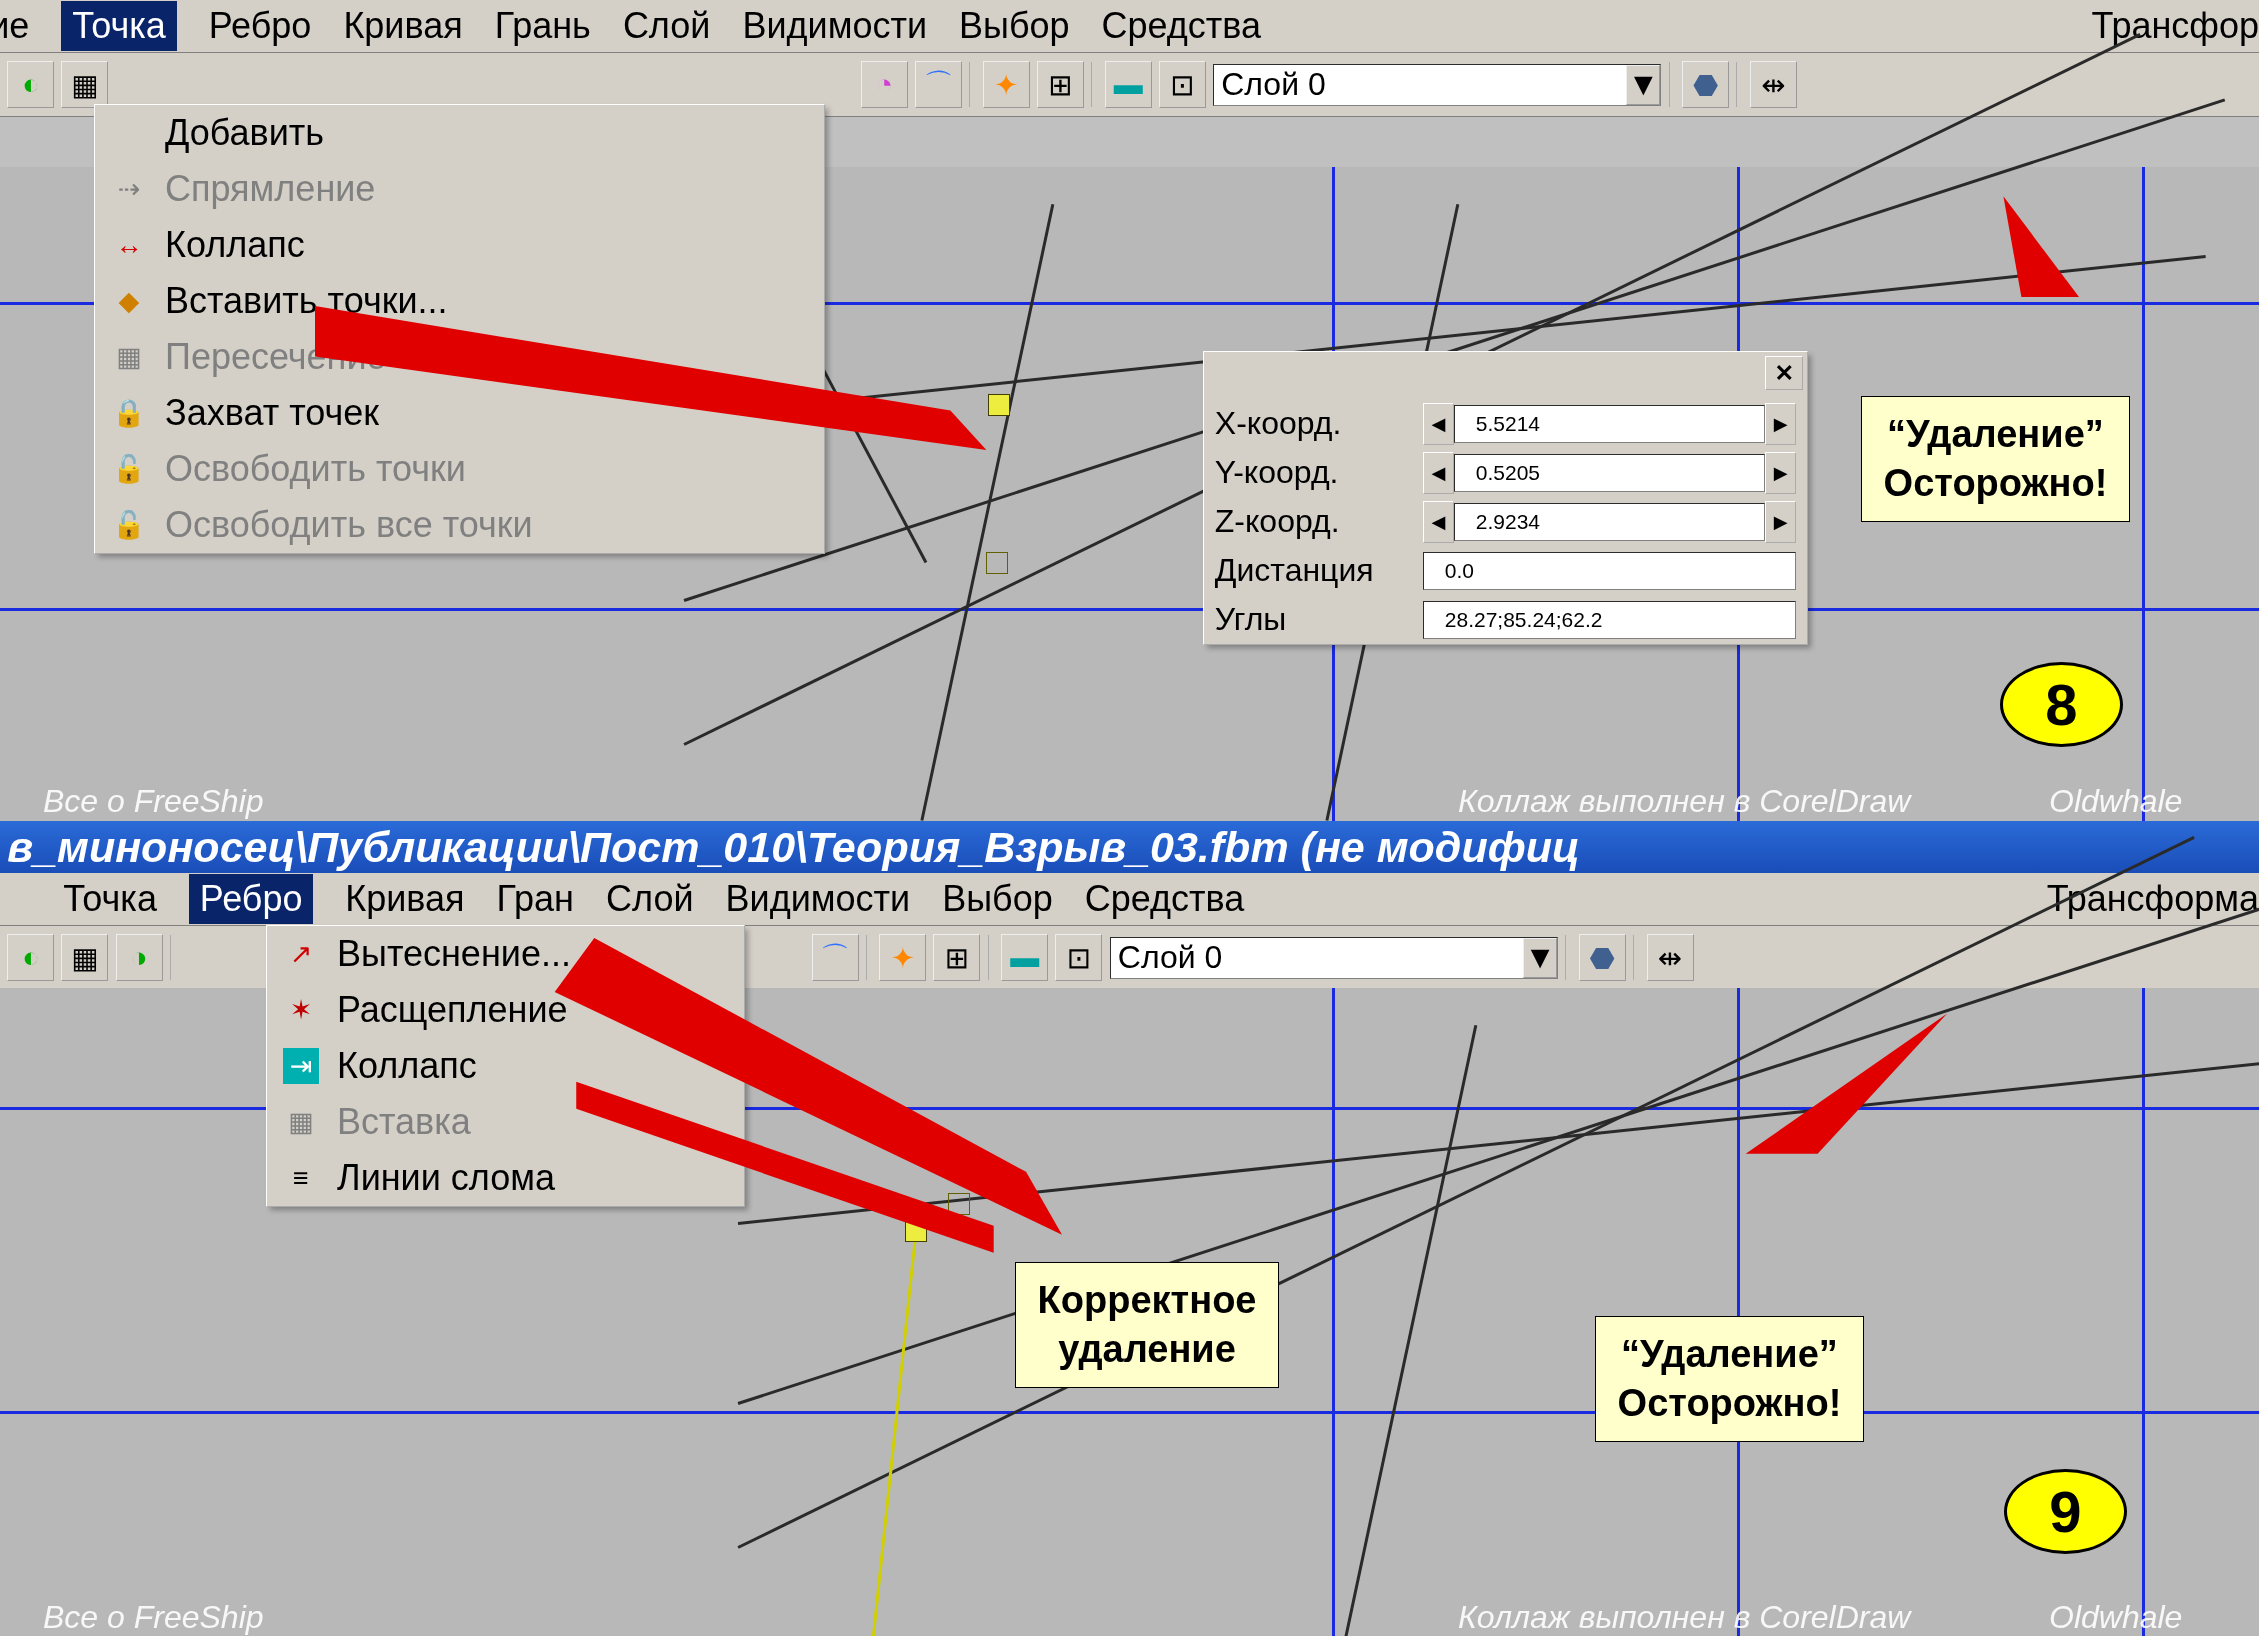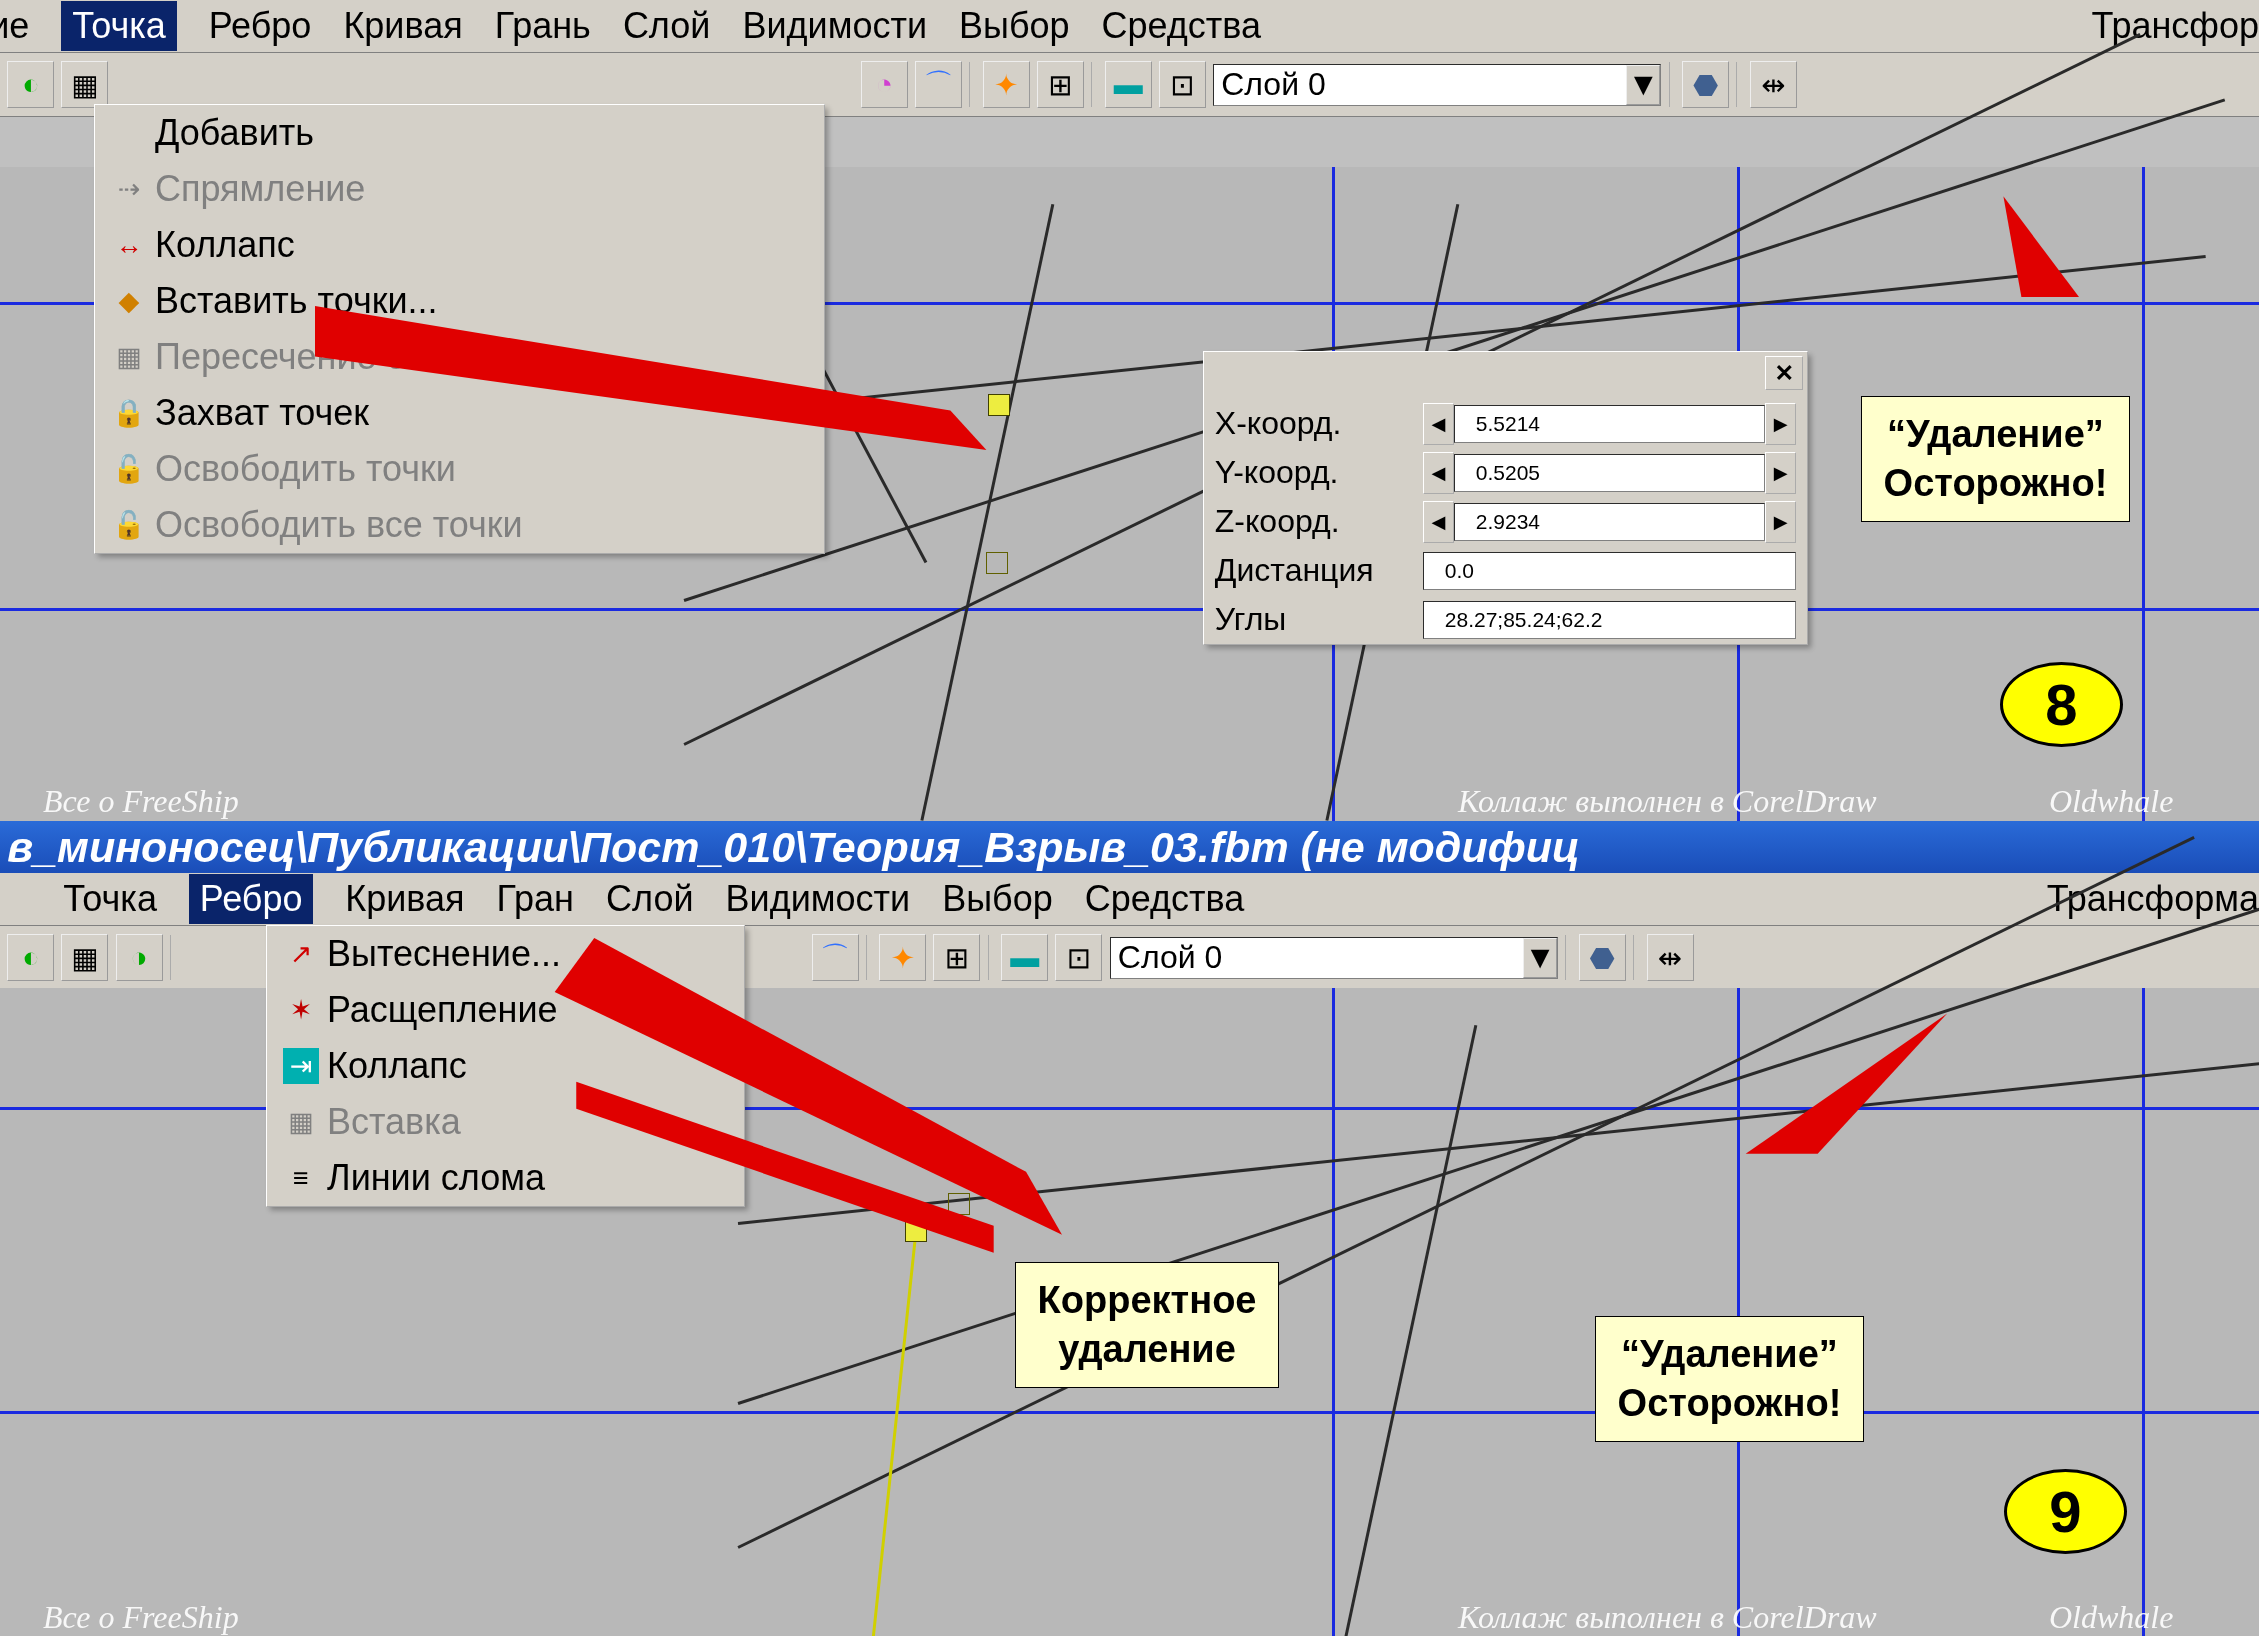--- a/index.html
+++ b/index.html
@@ -14,35 +14,35 @@
 .tb-sep{width:5.4px;height:45px;border-left:1.8px inset #fff}
 .layer-dd{width:432px;height:40px;border:1.8px inset #808080;background:#fff;display:flex;align-items:center;padding:0 7.2px;font-size:32px;position:relative}
 .layer-dd .ddbtn{position:absolute;right:0;top:0;bottom:0;width:32px;background:#d4d0c8;border:1.8px outset #eee;display:flex;align-items:center;justify-content:center}
 .canvas{position:absolute;background:#b8b8b8;left:0;right:0}
 .grid-line-h,.grid-line-v{position:absolute;background:#1a2ae0}
 .grid-line-h{height:2.7px;left:0;right:0}
 .grid-line-v{width:2.7px;top:0;bottom:0}
 .mesh-line{position:absolute;background:#2a2a2a}
 .ctrl-pt{position:absolute;width:20px;height:20px;background:#eded40;border:1.8px solid #404000;transform:translate(-50%,-50%)}
 .dropdown{position:absolute;background:#d4d0c8;border:1.8px outset #fff;box-shadow:3.6px 3.6px 5.4px rgba(0,0,0,.3)}
-.dd-item{height:56px;display:flex;align-items:center;gap:8px;padding:0 16px;font-size:36px}
+.dd-item{height:56px;display:flex;align-items:center;gap:18px;padding:0 16px;font-size:36px}
 .dd-item.disabled{color:#808080}
 .dd-ico{width:36px;height:36px;display:flex;align-items:center;justify-content:center;font-size:27px;flex-shrink:0}
 .coord-win{position:absolute;background:#d4d0c8;border:1.8px outset #fff;box-shadow:3.6px 3.6px 5.4px rgba(0,0,0,.3);width:603px}
 .coord-close{height:40px;display:flex;justify-content:flex-end;padding:3.6px}
 .coord-close .xbtn{width:36px;height:32px;background:#d4d0c8;border:1.8px outset #fff;display:flex;align-items:center;justify-content:center;font-weight:bold;font-size:23.4px}
 .coord-row{display:flex;align-items:center;height:49px;padding:0 10.8px;gap:10px}
 .coord-label{width:198px;font-size:32px}
 .coord-spin{flex:1;display:flex;align-items:center}
 .coord-btn{width:29px;height:40px;background:#d4d0c8;border:1.8px outset #fff;display:flex;align-items:center;justify-content:center;font-size:18px}
 .coord-input{flex:1;height:36px;background:#fff;border:1.8px inset #808080;font-size:21px;padding:0 21px;display:flex;align-items:center}
 .coord-check{width:27px;height:27px;background:#fff;border:1.8px inset #808080;margin-left:auto}
 .callout{position:absolute;background:#ffffcc;border:1.8px solid #000;padding:12.6px 21.6px;font-size:38px;font-weight:bold;text-align:center;line-height:1.3}
 .badge{position:absolute;width:117px;height:79px;background:#ffff00;border:3.6px solid #000;border-radius:50%;display:flex;align-items:center;justify-content:center;font-size:58px;font-weight:bold}
-.watermark{position:absolute;color:rgba(255,255,255,.9);font-style:italic;font-size:32px;font-family:Liberation Serif, serif;white-space:nowrap}
+.watermark{position:absolute;color:rgba(255,255,255,.9);font-style:italic;font-size:32px;font-family:Liberation Sans, sans-serif;white-space:nowrap}
 .arrow-svg{position:absolute;pointer-events:none}
 </style>
 </head>
 <body>
 
 <div class="panel" style="top:0;height:821px">
 
 
   <div class="menubar">
     <span style="margin-left:-18px">ие</span>

